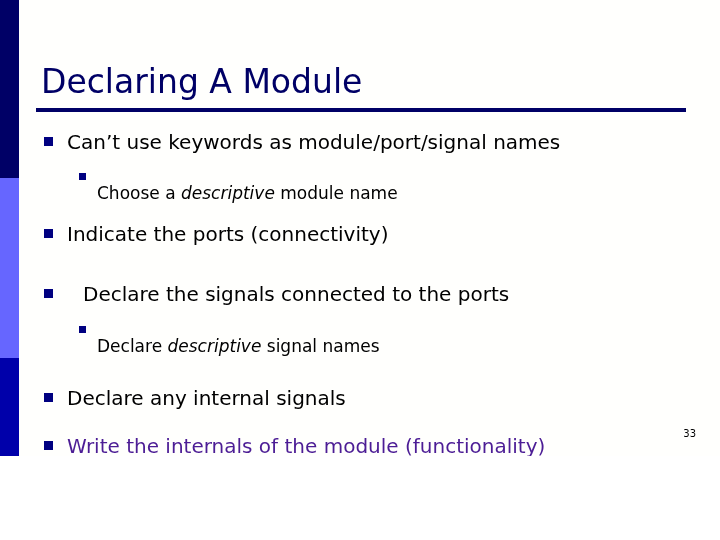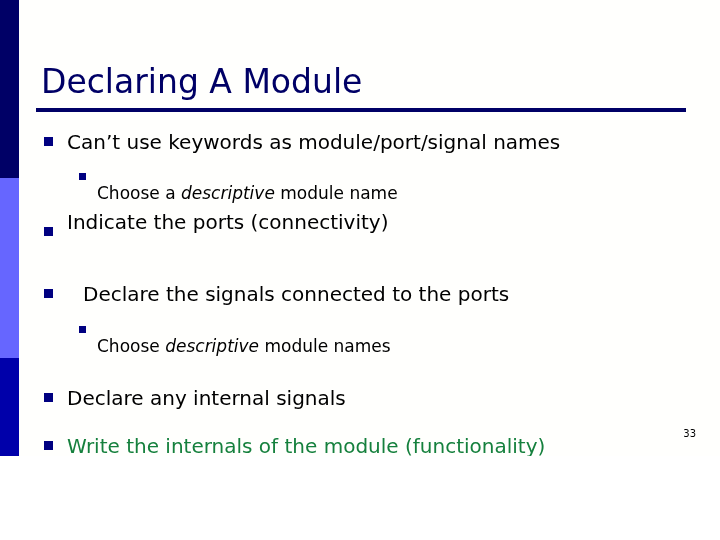--- a/index.html
+++ b/index.html
@@ -106,21 +106,21 @@
     line-height: 22px;
     margin-top: 16px;
   }
   .ital {
     font-style: italic;
   }
 
   
   .row-0 { top: 6px;   }
   .row-1 { top: 44px;  }
-  .row-2 { top: 86px; align-items: flex-end;  }
+  .row-2 { top: 98px;  }
   .row-3 { top: 158px; gap: 16px; }
   .row-4 { top: 197px; }
   .row-5 { top: 262px; }
   .row-6 { top: 310px; }
 
   .page-number {
     position: absolute;
     right: 24px;
     bottom: 17px;
     font-size: 10px;
@@ -159,30 +159,30 @@
       <span class="txt" style="color: rgb(0, 0, 0);"><span>Indicate the ports (connectivity)</span></span>
     </div>
 
     <div class="bullet-row l1 row-3">
       <span class="marker" style="background: rgb(0, 0, 128);"></span>
       <span class="txt" style="color: rgb(0, 0, 0);"><span>Declare the signals connected to the ports</span></span>
     </div>
 
     <div class="bullet-row l2 row-4">
       <span class="marker" style="background: rgb(0, 0, 128);"></span>
-      <span class="txt" style="color: rgb(0, 0, 0);"><span>Choose </span><span class="ital">descriptive</span><span>  module names</span></span>
+      <span class="txt" style="color: rgb(0, 0, 0);"><span>Declare </span><span class="ital">descriptive</span><span>  signal names</span></span>
     </div>
 
     <div class="bullet-row l1 row-5">
       <span class="marker" style="background: rgb(0, 0, 128);"></span>
       <span class="txt" style="color: rgb(0, 0, 0);"><span>Declare any internal signals</span></span>
     </div>
 
     <div class="bullet-row l1 row-6">
       <span class="marker" style="background: rgb(0, 0, 128);"></span>
-      <span class="txt" style="color: #15803d;"><span>Write the internals of the module (functionality)</span></span>
+      <span class="txt" style="color: #4c1d95;"><span>Write the internals of the module (functionality)</span></span>
     </div>
 
   </div>
 
   <div class="page-number">33</div>
 
 </div>
 
 </body></html>

